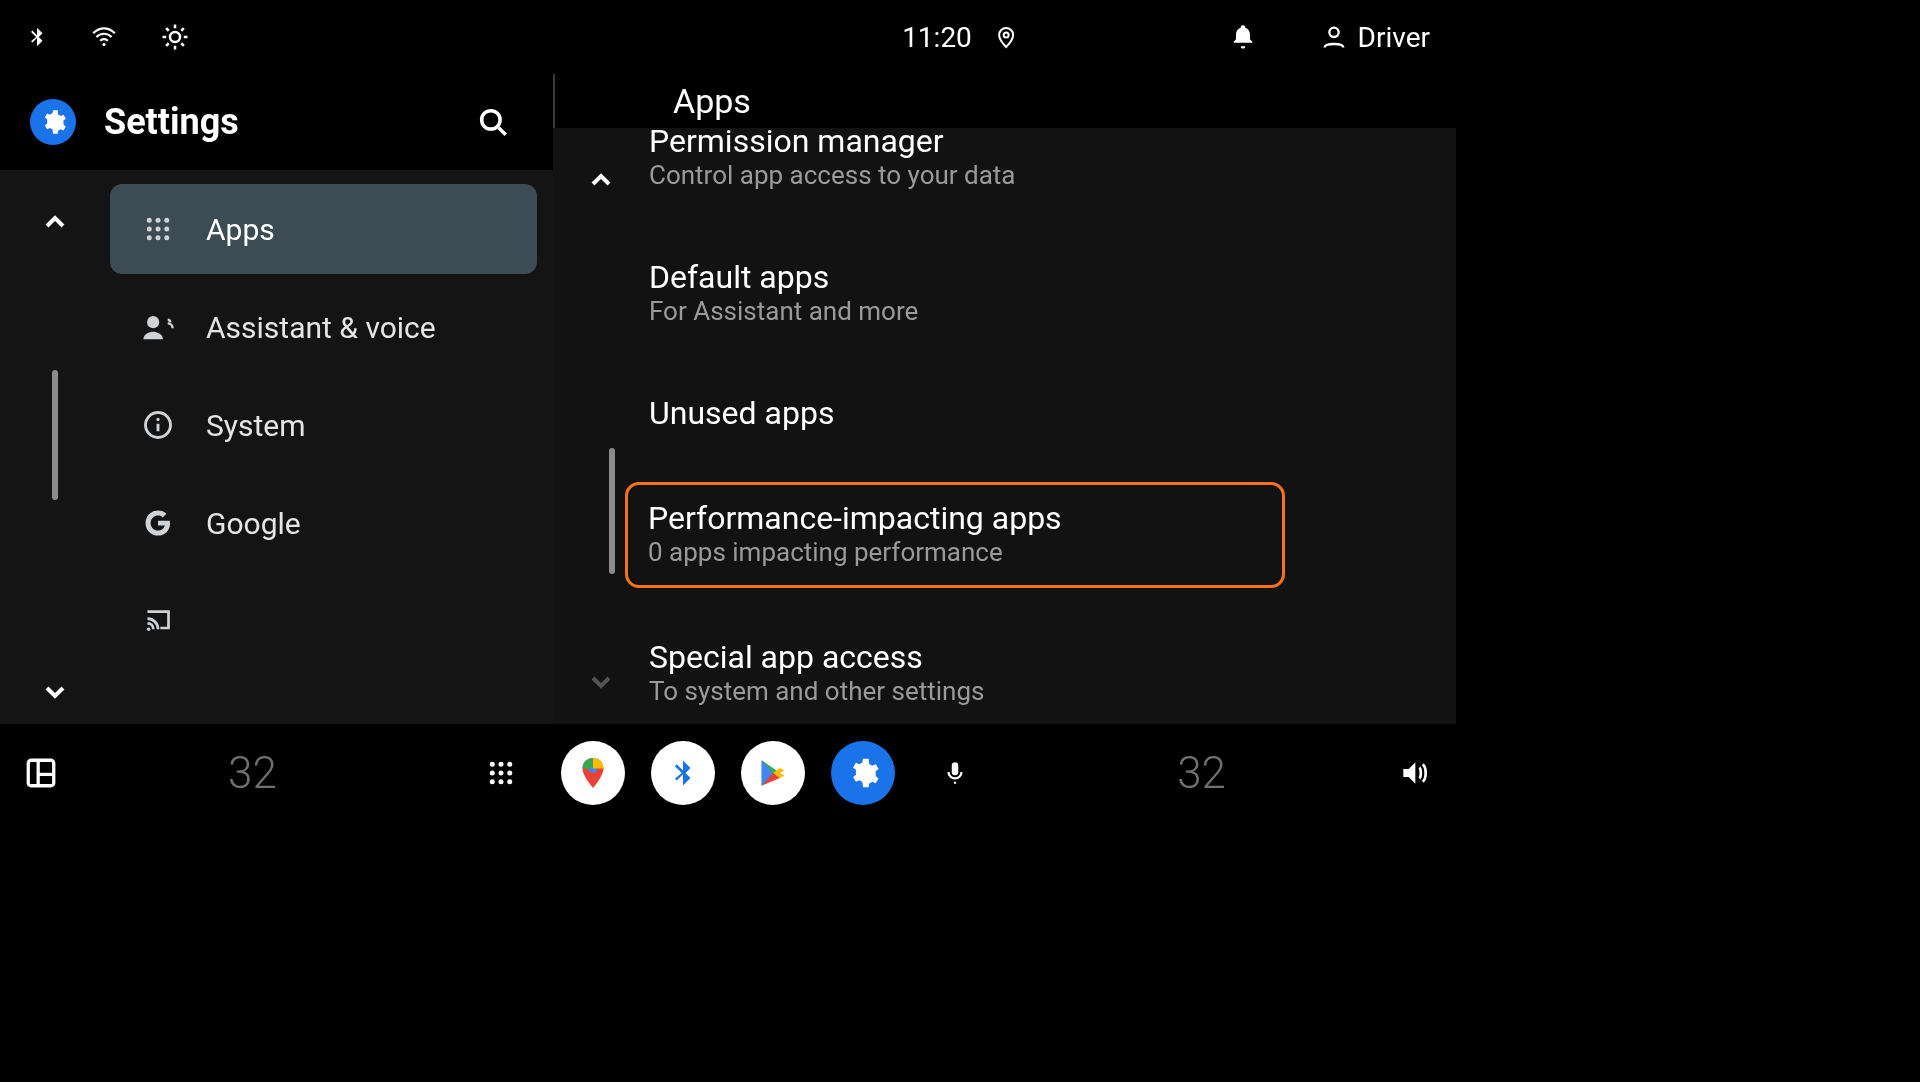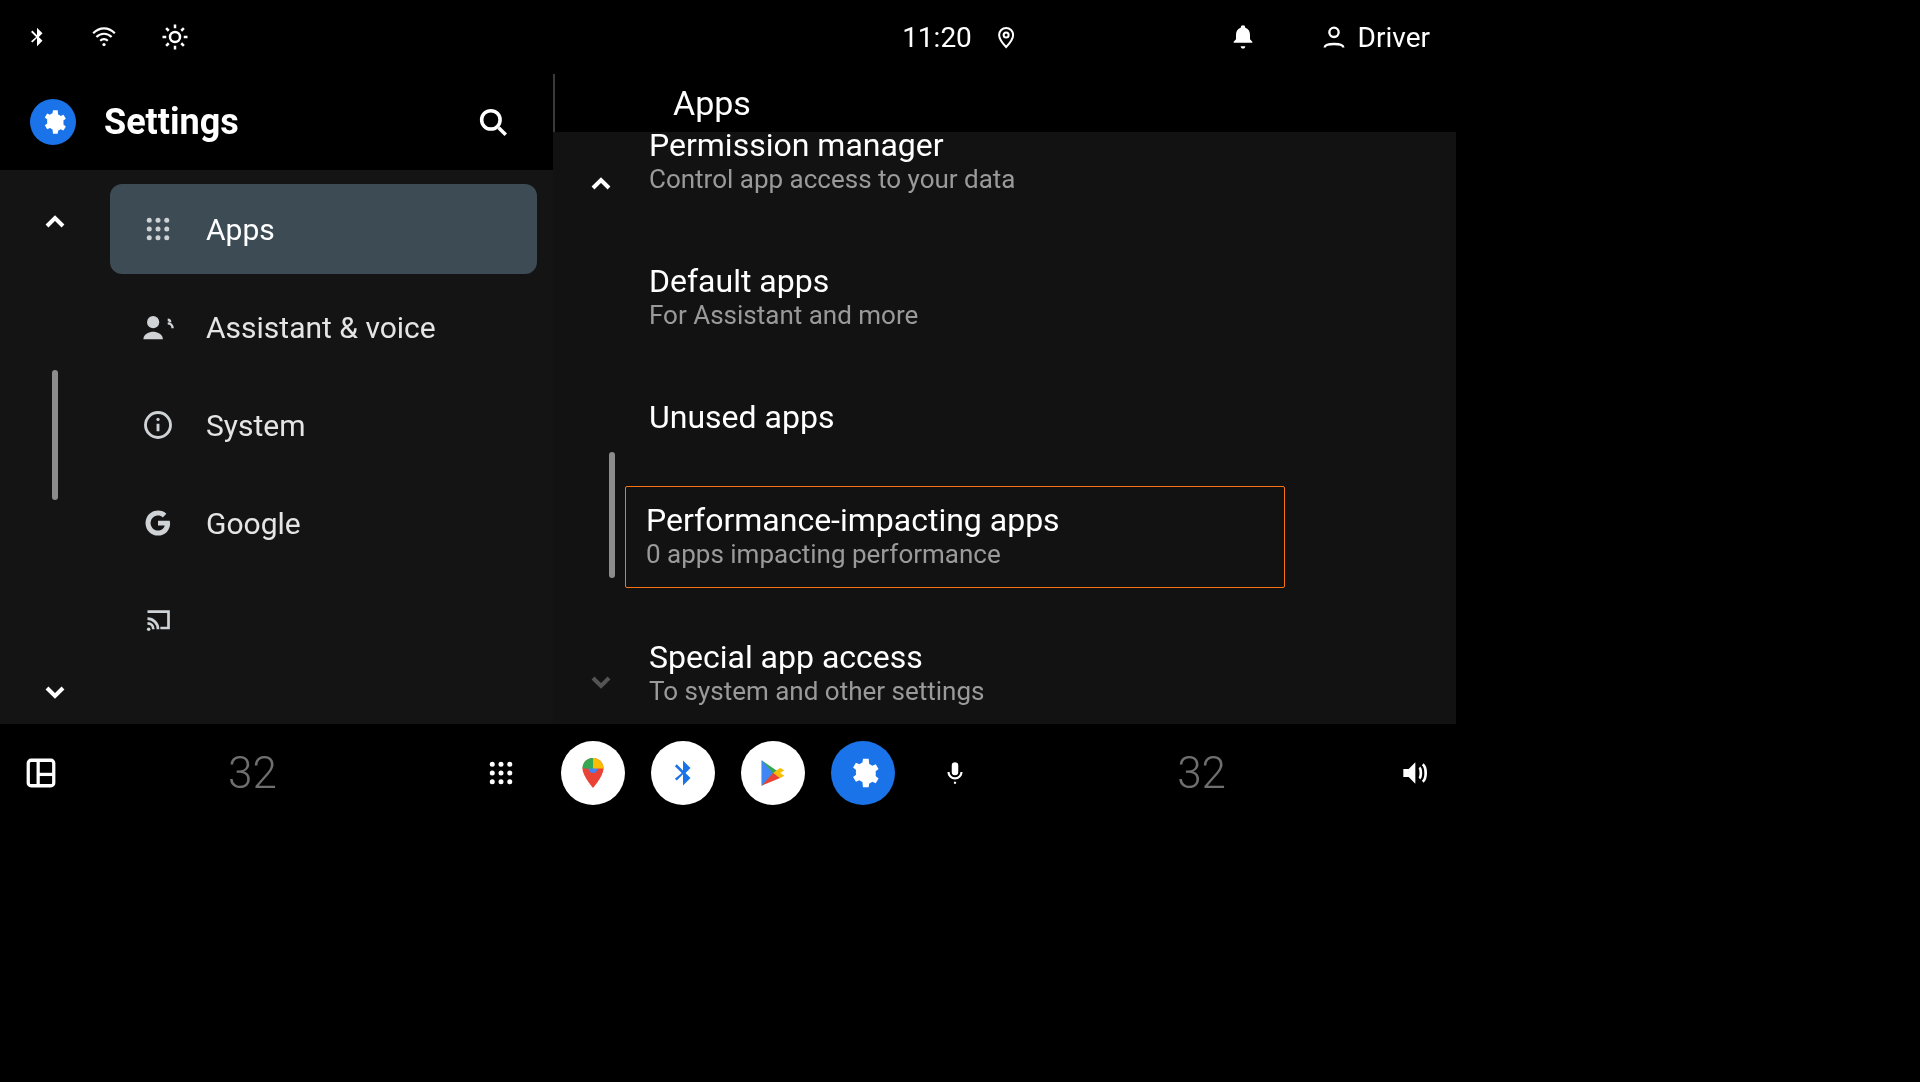--- a/index.html
+++ b/index.html
@@ -178,22 +178,22 @@
   }
   .detail-item {
     padding: 18px 0 18px 0;
   }
   .detail-item.first { padding-top: 0; }
   .detail-item.first .di-title { margin-top:-6px; }
   .di-title { font-size: 32px; color:#fff; font-weight:400; }
   .di-sub { font-size: 26px; color:#9a9a9a; }
 
   .highlight {
-    border: 1px solid #f97316;
-    border-radius: 2px;
+    border: 3px solid #f97316;
+    border-radius: 14px;
     padding: 14px 0 18px 20px;
     margin-left: -24px;
     width: 660px;
   }
 
   
   .bottom-bar {
     height: 97px;
     background:#000;
     display:flex;

